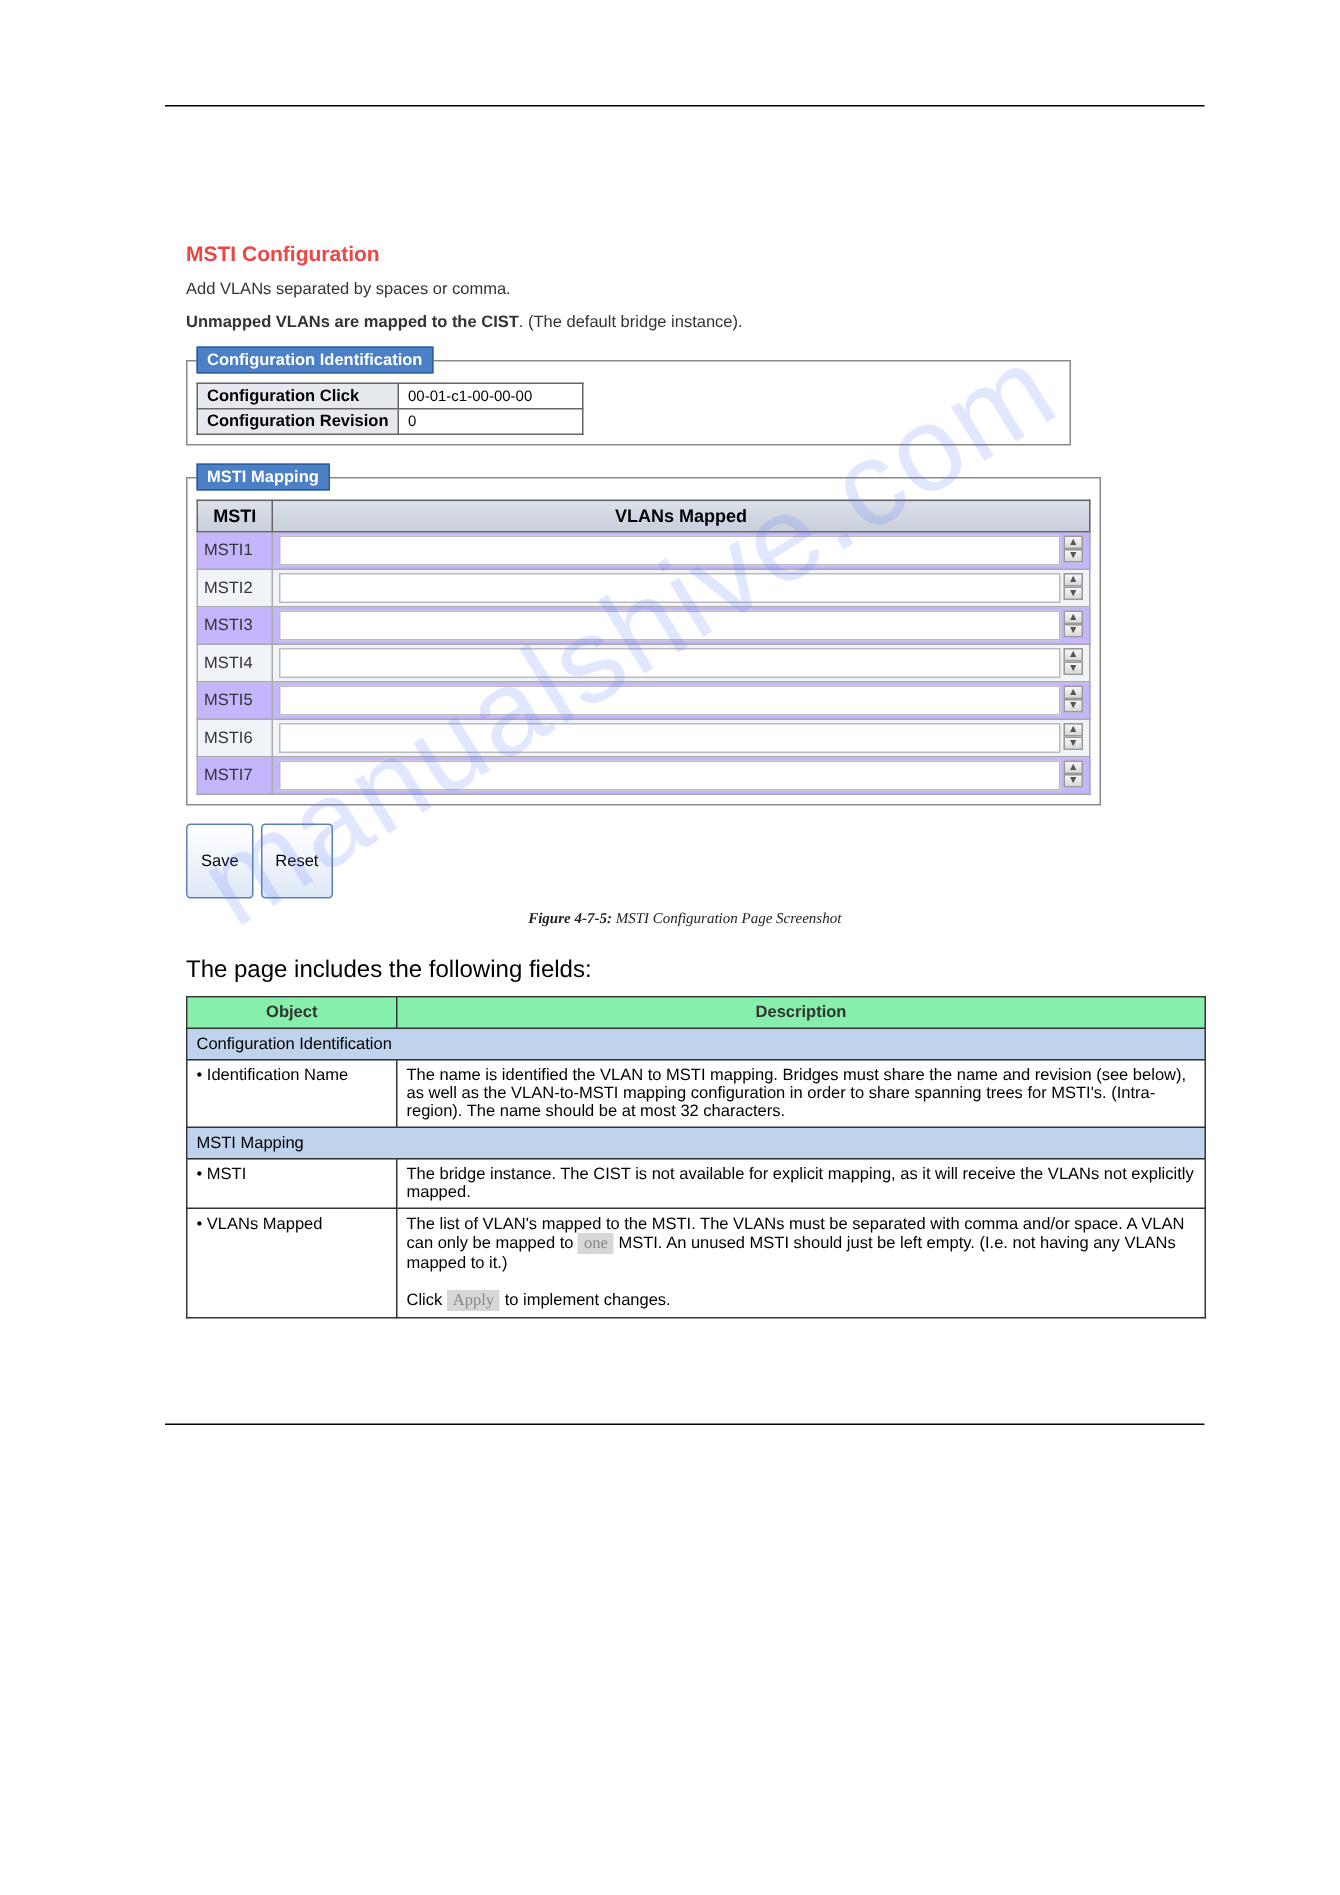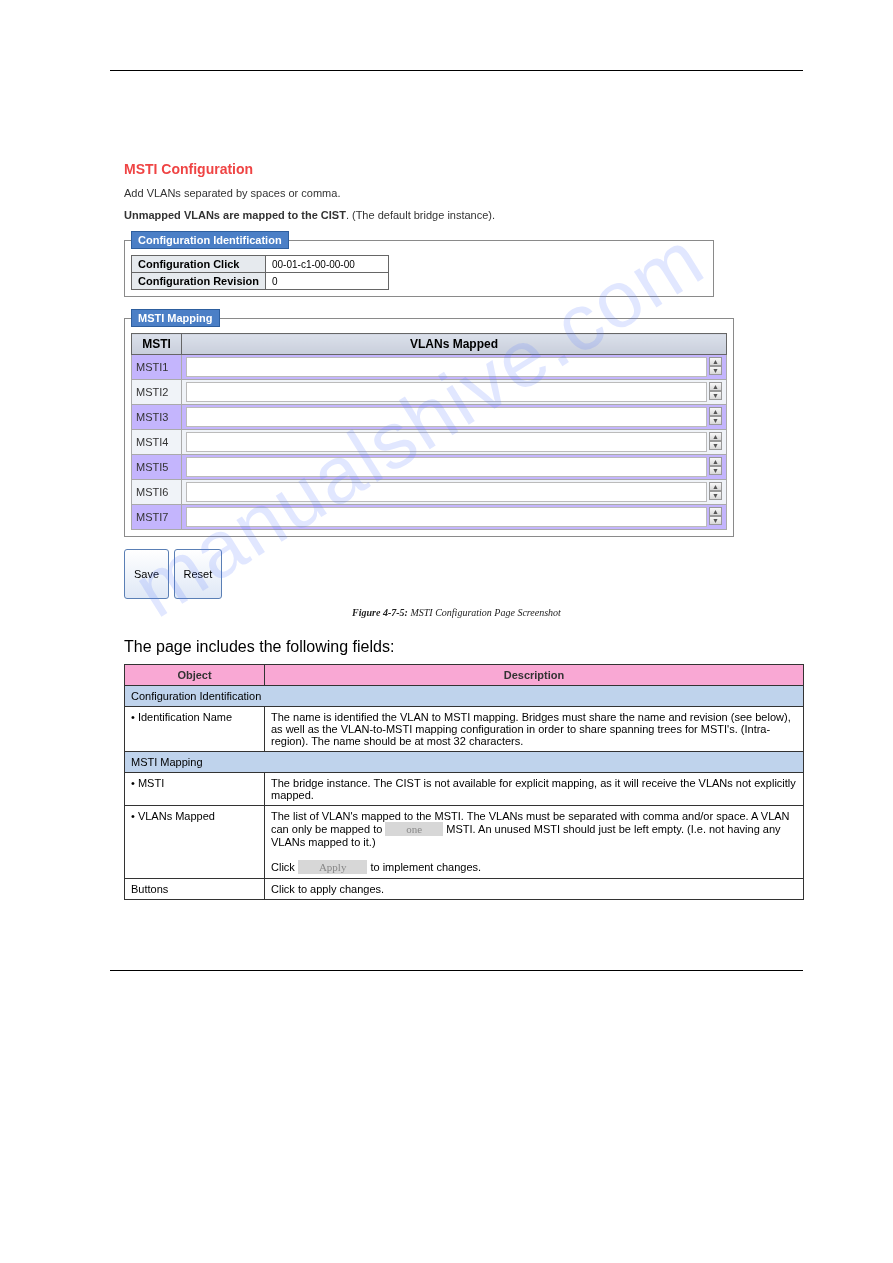--- a/index.html
+++ b/index.html
@@ -27,24 +27,24 @@
   table.msti-map td.label { width:50px; font-weight:normal; color:#333; }
   .ta-wrap { display:flex; align-items:stretch; }
   .ta-wrap textarea { flex:1; border:1px solid #bbb; resize:none; font-size:11px; height:20px; padding:1px 2px; font-family:Verdana; }
   .spin { display:flex; flex-direction:column; width:13px; margin-left:2px;}
   .spin div { height:9px; background:linear-gradient(#f8f8f8,#d8d8d8); border:1px solid #999; font-size:7px; line-height:7px; text-align:center; color:#555;}
   .btn-row { margin: 8px 0 0 14px; }
   .btn { background: linear-gradient(#ffffff,#dfe8f6); border:1px solid #5a7fb5; border-radius:3px; padding:18px 9px; font-size:11px; cursor:pointer; }
   .below { font-size: 16px; margin: 20px 0 0 14px; }
   .desc-table { border-collapse: collapse; width: 680px; margin-top: 8px; }
   .desc-table th, .desc-table td { border:1px solid #333; font-size:11px; padding:4px 6px; vertical-align:top; }
-  .desc-hdr { background:#f9a8d4; color:#333; font-weight:bold; }
+  .desc-hdr { background:#86efac; color:#333; font-weight:bold; }
   .desc-sub { background:#bfd3ec; }
   .desc-table td.col1 { width:140px; }
-  .kbd { background:#d7d7d7; border:none; padding:1px 21px; color:#888; font-family:Verdana; font-size:11px; display:inline-block;}
+  .kbd { background:#d7d7d7; border:none; padding:1px 4px; color:#888; font-family:Verdana; font-size:11px; display:inline-block;}
 </style>
 </head>
 <body>
 
 <div class="page">
   <hr class="hr-top">
 
   <div class="screenshot">
     <div class="wm">manualshive.com</div>
 
@@ -201,21 +201,17 @@
       <td>The bridge instance. The CIST is not available for explicit mapping, as it will receive the VLANs not explicitly mapped.</td>
     </tr>
     <tr>
       <td class="col1">• VLANs Mapped</td>
       <td>
         <span>The list of VLAN's mapped to the MSTI. The VLANs must be separated with comma and/or space. A VLAN can only be mapped to </span><span class="kbd">one</span><span> MSTI. An unused MSTI should just be left empty. (I.e. not having any VLANs mapped to it.)</span>
         <br><br>
         <span>Click </span><span class="kbd">Apply</span><span> to implement changes.</span>
       </td>
     </tr>
-    <tr>
-      <td class="col1">Buttons</td>
-      <td>Click to apply changes.</td>
-    </tr>
   </tbody>
     </table>
 
   <hr class="hr-bottom">
 </div>
 
 </body></html>

